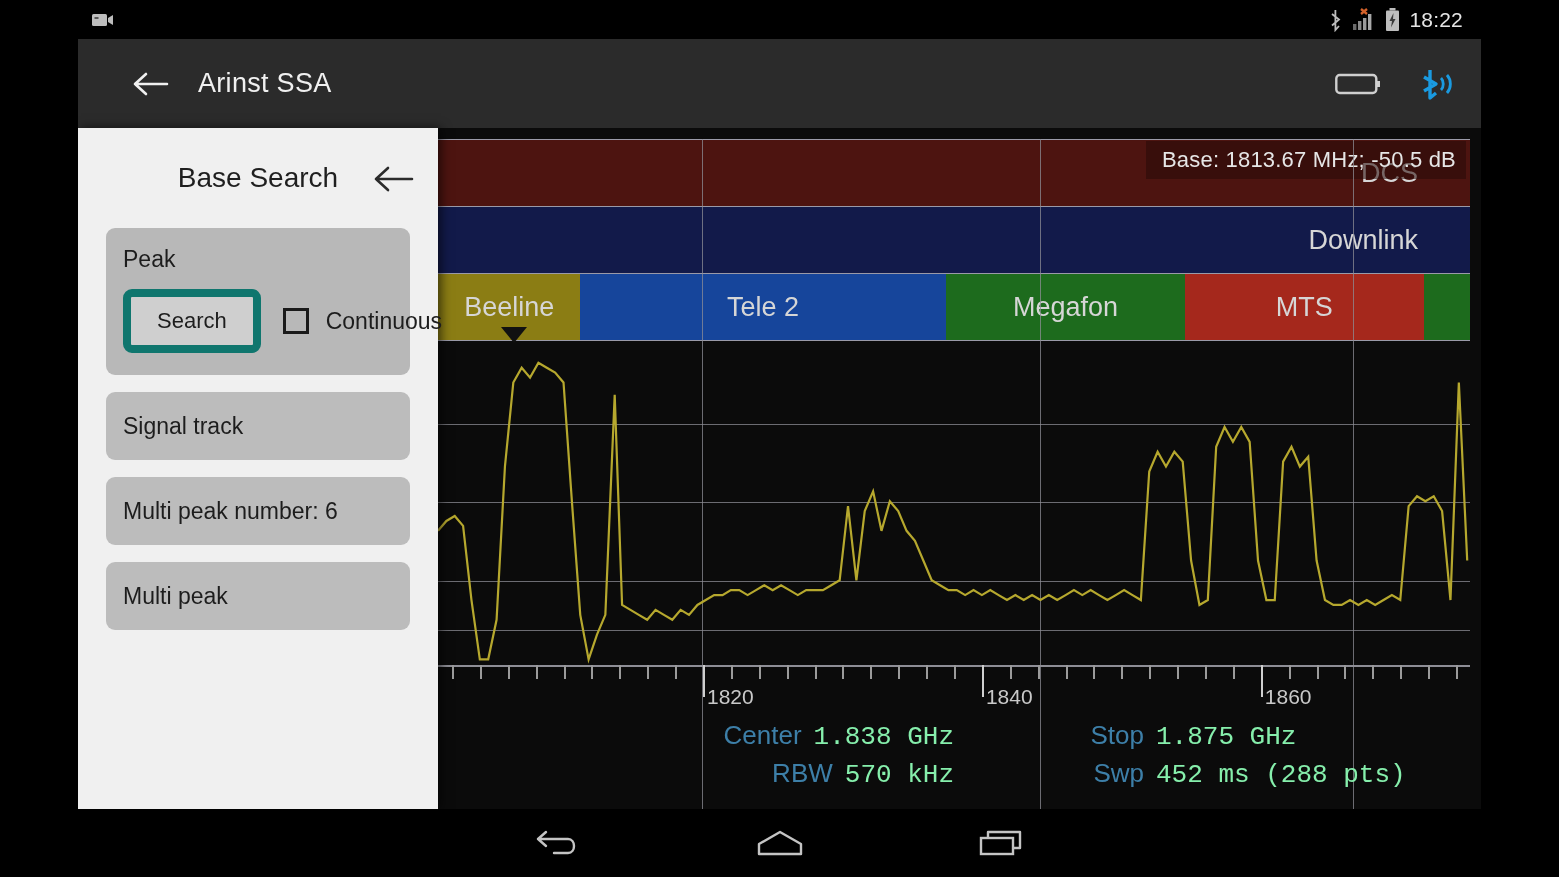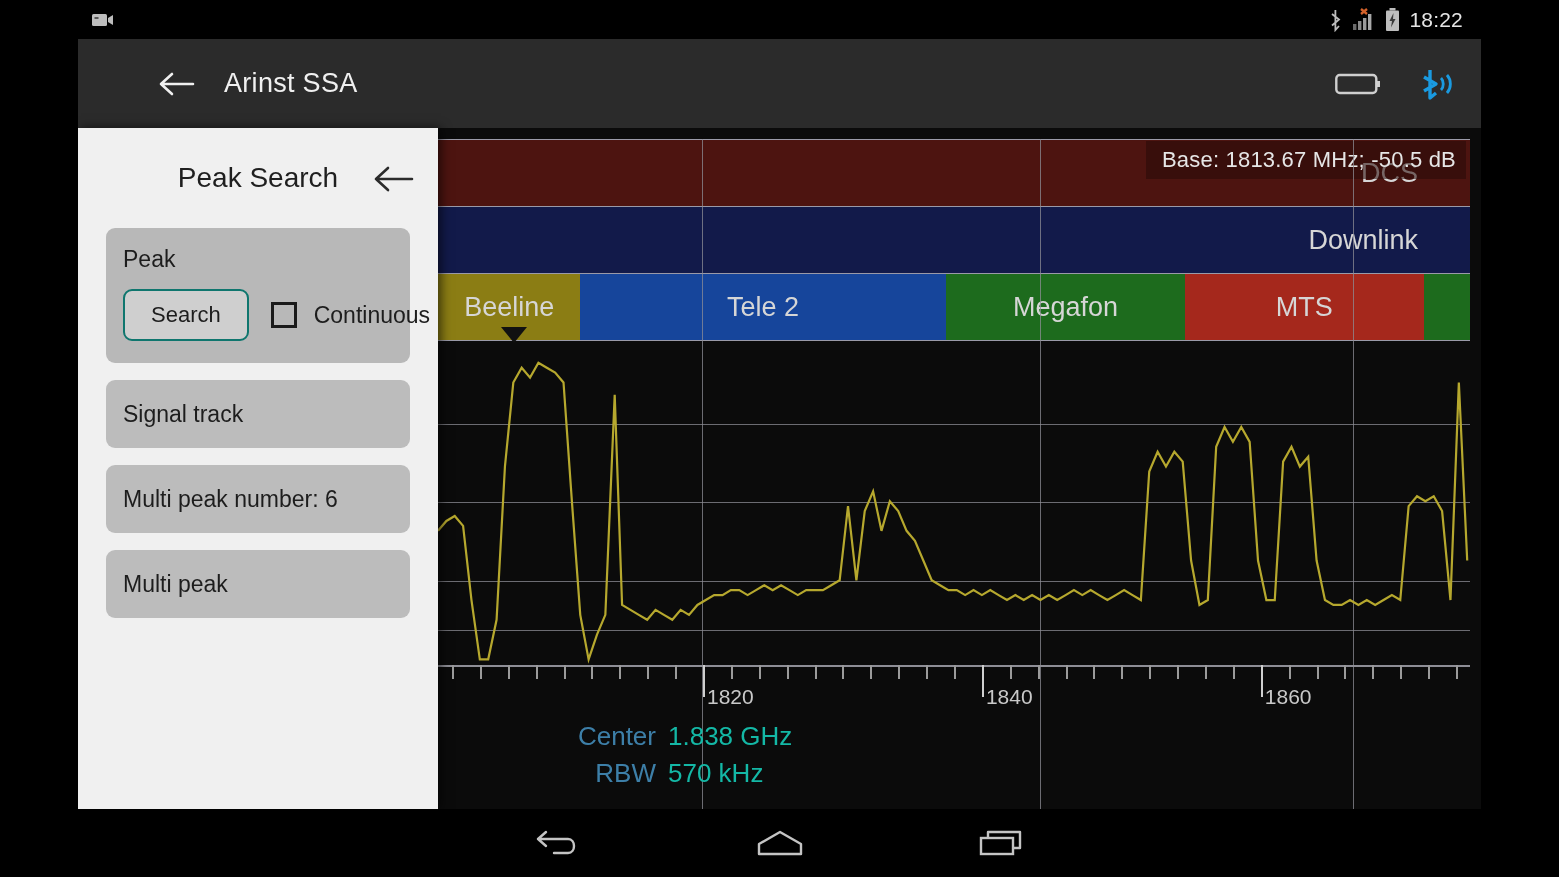--- a/index.html
+++ b/index.html
@@ -33,21 +33,21 @@
   .sb-left { display: flex; align-items: center; gap: 8px; }
   .sb-right { margin-left: auto; display: flex; align-items: center; gap: 9px; }
   .sb-time { font-size: 21px; color: #e5e5e5; letter-spacing: .2px; }
   .icon-svg { display: block; }
 
   
   .appbar {
     position: absolute; left: 0; top: 39px; width: 100%; height: 89px;
     background: #2b2b2b;
     display: flex; align-items: center;
-    padding: 0 26px 0 76px;
+    padding: 0 26px 0 50px;
   }
   .appbar-back { width: 44px; height: 44px; display: flex; align-items: center; justify-content: center; }
   .appbar-title {
     color: #f0f0f0; font-size: 27px; margin-left: 26px; letter-spacing: .3px;
   }
   .appbar-right { margin-left: auto; display: flex; align-items: center; gap: 36px; }
 
   
   .spectrum {
     position: absolute; left: 0; top: 128px; right: 0; bottom: 68px;
@@ -111,22 +111,22 @@
 
   
   .readouts {
     position: absolute; left: 0; right: 0; bottom: 8px; height: 92px;
     display: grid; grid-template-columns: 1fr 1fr;
     align-content: center;
   }
   .ro-col { display: flex; flex-direction: column; gap: 6px; }
   .ro-line { display: flex; align-items: baseline; gap: 12px; font-size: 26px; }
   .ro-key { color: #3d7fa8; min-width: 110px; text-align: right; }
-  .ro-val { color: #14b8a6; }
-  .ro-col.left { padding-left: 108px; }
+  .ro-val { color: #86efac; font-family: Liberation Mono, monospace; }
+  .ro-col.left { padding-left: 83px; align-items: flex-end; }
   .ro-col.right { padding-left: 80px; }
 
   
   .drawer {
     position: absolute; left: 0; top: 128px; width: 360px; bottom: 68px;
     background: #f0f0f0;
     box-shadow: 3px 0 10px rgba(0,0,0,.6);
     z-index: 20;
   }
   .drawer-head {
@@ -139,21 +139,21 @@
     width: 46px; height: 46px; display: flex; align-items: center; justify-content: center;
   }
   .drawer-body { padding: 0 28px; display: flex; flex-direction: column; gap: 17px; }
   .card {
     background: #b8b8b8; border-radius: 9px;
   }
   .card-peak { padding: 18px 17px 22px 17px; }
   .card-peak-title { color: #1d1d1d; font-size: 23px; margin-bottom: 16px; }
   .peak-row { display: flex; align-items: center; gap: 22px; }
   .btn-search {
-    background: #cfcfcf; border: 2px solid #0f766e; border-radius: 9px;
+    background: #cfcfcf; border: 8px solid #0f766e; border-radius: 9px;
     color: #1d1d1d; font-size: 22px;
     padding: 11px 26px;
     font-family: "Liberation Sans", sans-serif;
     cursor: pointer;
   }
   .chk-wrap { display: flex; align-items: center; gap: 17px; }
   .chk-box {
     width: 26px; height: 26px; border: 3px solid #1a1a1a; background: transparent;
   }
   .chk-label { color: #1d1d1d; font-size: 23px; }
@@ -325,27 +325,37 @@
           <div class="ro-col left">
             <div class="ro-line">
               <span class="ro-key">Center</span>
               <span class="ro-val">1.838 GHz</span>
             </div>
             <div class="ro-line">
               <span class="ro-key">RBW</span>
               <span class="ro-val">570 kHz</span>
             </div>
           </div>
+          <div class="ro-col right">
+            <div class="ro-line">
+              <span class="ro-key">Stop</span>
+              <span class="ro-val">1.875 GHz</span>
+            </div>
+            <div class="ro-line">
+              <span class="ro-key">Swp</span>
+              <span class="ro-val">452 ms (288 pts)</span>
+            </div>
+          </div>
         </div>
       </div>
     </div>
 
     <div class="drawer">
       <div class="drawer-head">
-        <div class="drawer-title">Peak Search</div>
+        <div class="drawer-title">Base Search</div>
         <div class="drawer-back">
           <span>
             <svg class="icon-svg" width="42" height="30" viewBox="0 0 42 30">
               <path d="M40 15 L4 15 M16 4 L4 15 L16 26" stroke="#2b2b2b" stroke-width="2.6" fill="none" stroke-linecap="round" stroke-linejoin="round"></path>
             </svg>
           </span>
         </div>
       </div>
       <div class="drawer-body">
         <div class="card card-peak">

